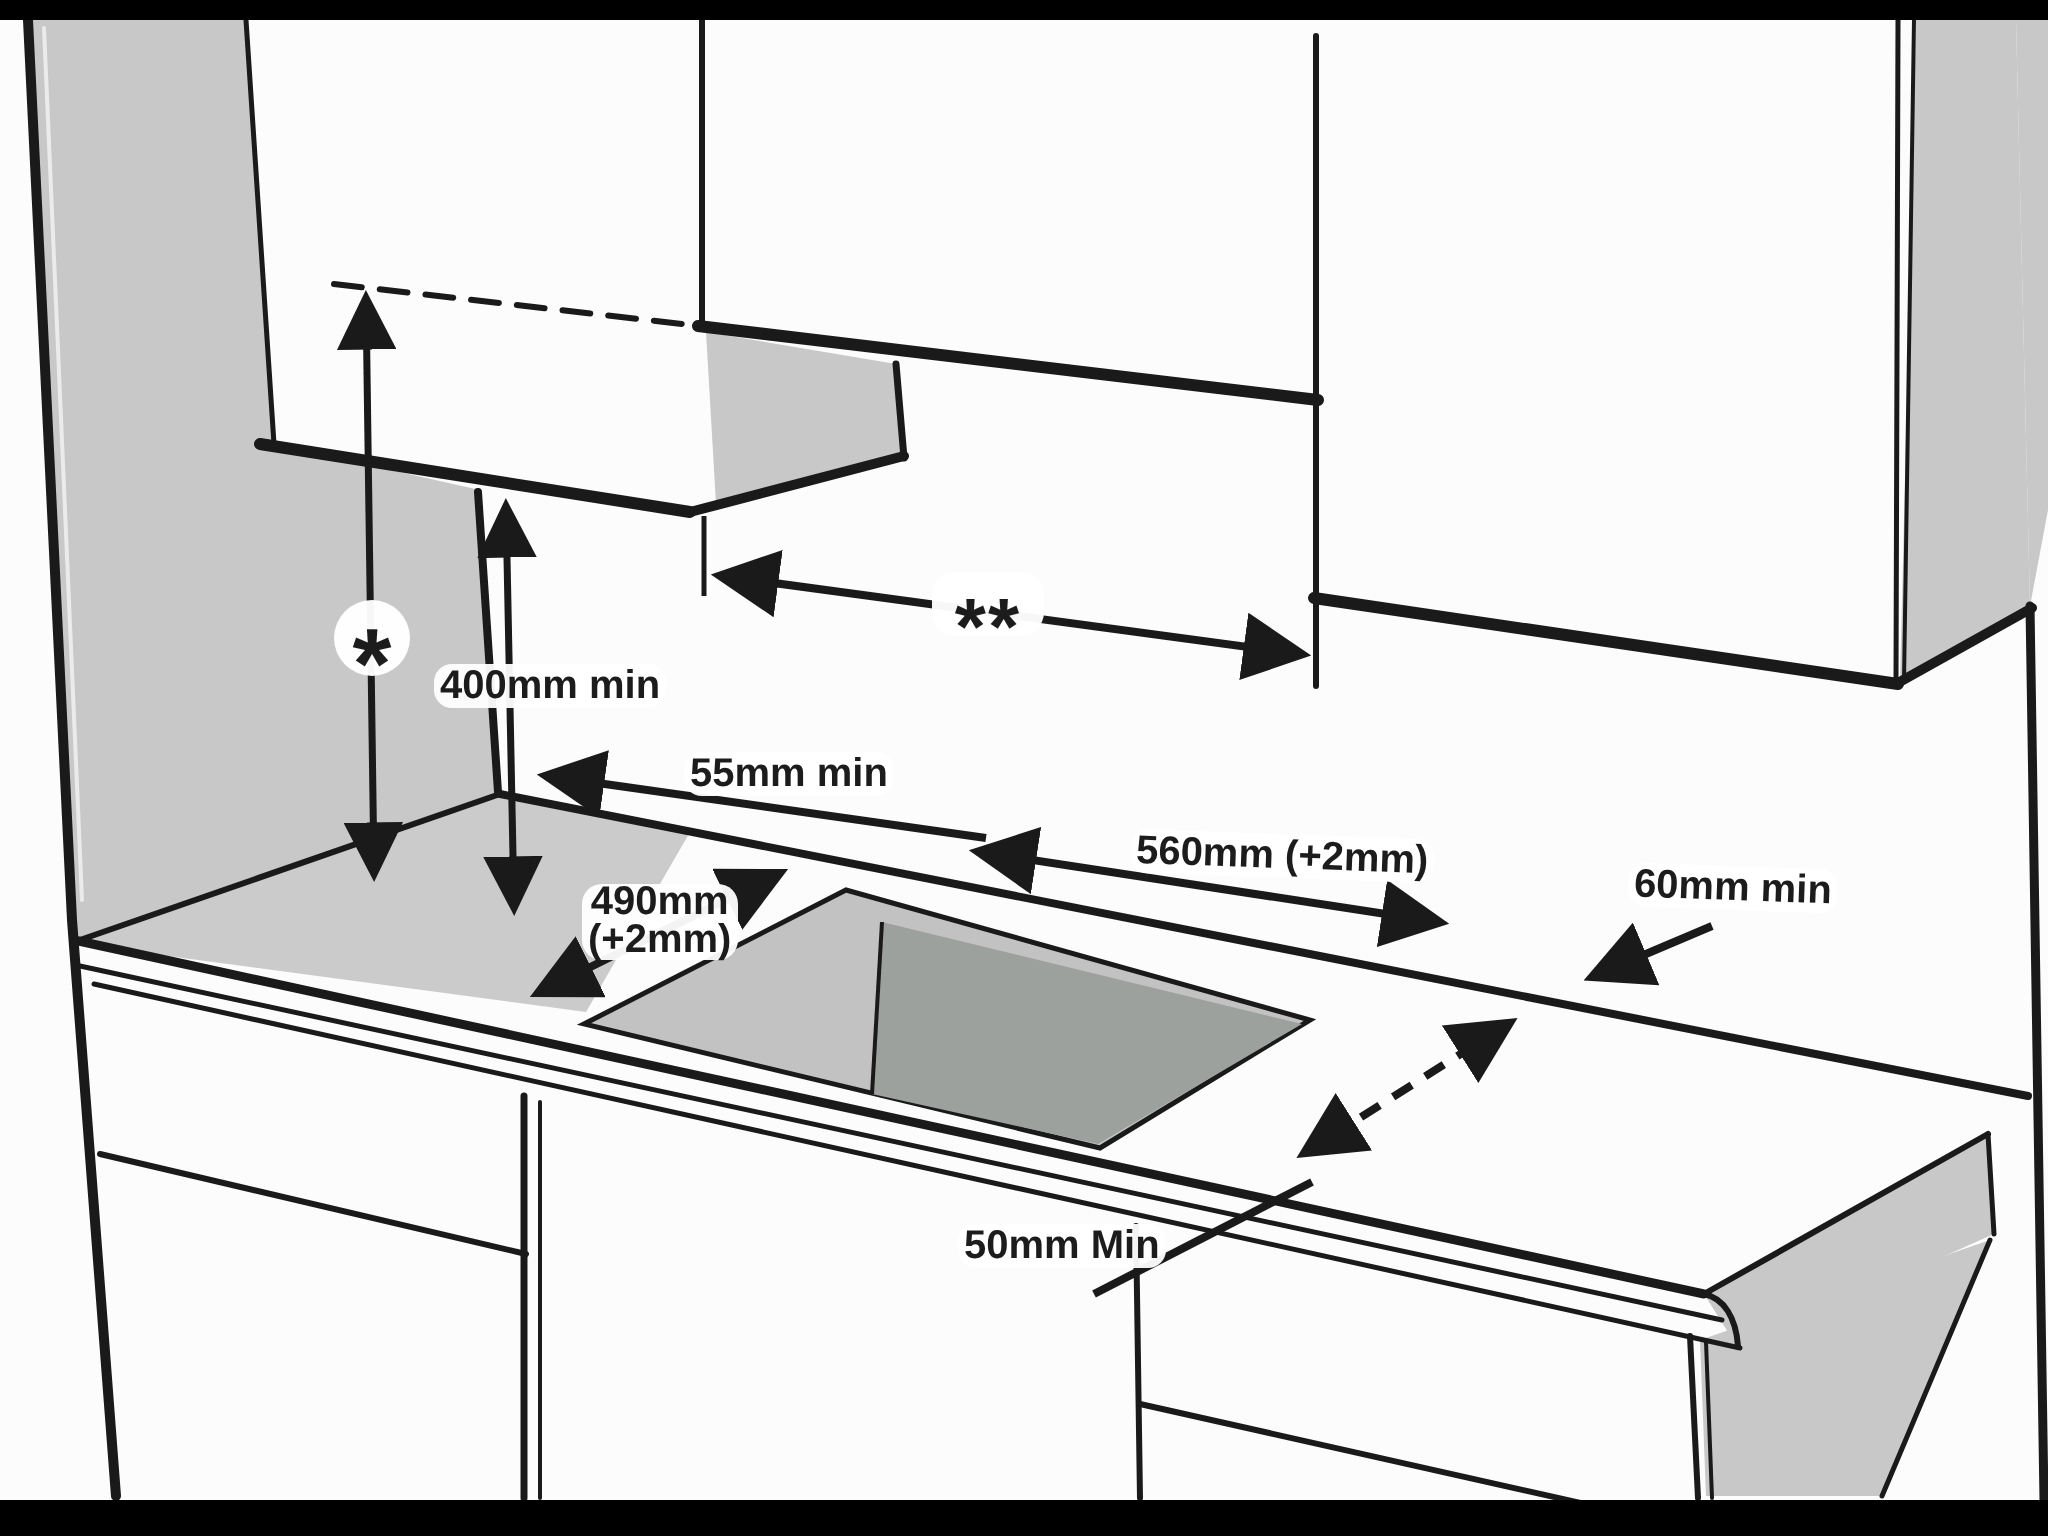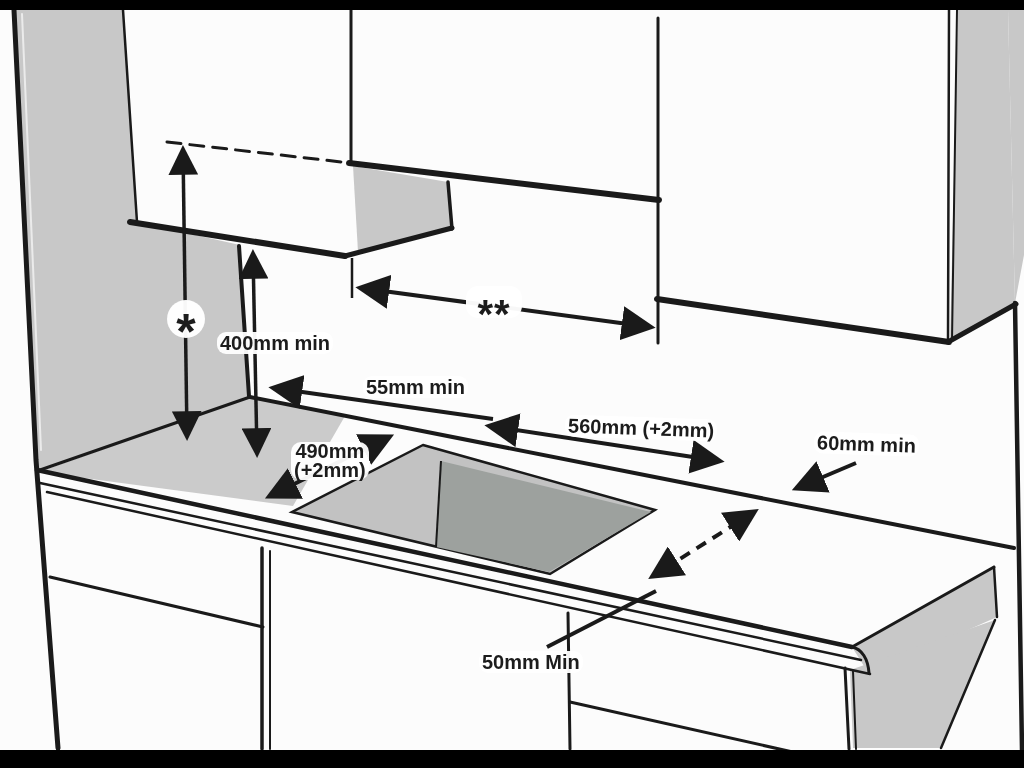--- a/index.html
+++ b/index.html
@@ -113,22 +113,22 @@
 </svg>
 
 <div class="star-halo" id="star-label">
   <span>*</span>
 </div>
 <div class="star-halo" id="double-star-label">
   <span>**</span>
 </div>
 
 <div class="dim-label" style="left:217px;top:332px;">400mm min</div>
-<div class="dim-label" style="left:342px;top:376px;margin-left:21px;">55mm min</div>
+<div class="dim-label" style="left:342px;top:376px;">55mm min</div>
 <div class="dim-label" style="left:565px;top:417px;transform:rotate(2deg);">560mm (+2mm)</div>
 <div class="dim-label two-line" style="left:291px;top:442px;">
   <span>490mm</span><br>
   <span>(+2mm)</span>
 </div>
 <div class="dim-label" style="left:814px;top:433px;transform:rotate(2deg);">60mm min</div>
-<div class="dim-label" style="left:479px;top:651px;text-align:right;">50mm Min</div>
+<div class="dim-label" style="left:479px;top:612px;text-align:right;">50mm Min</div>
 
 </div>
 
 </body></html>

